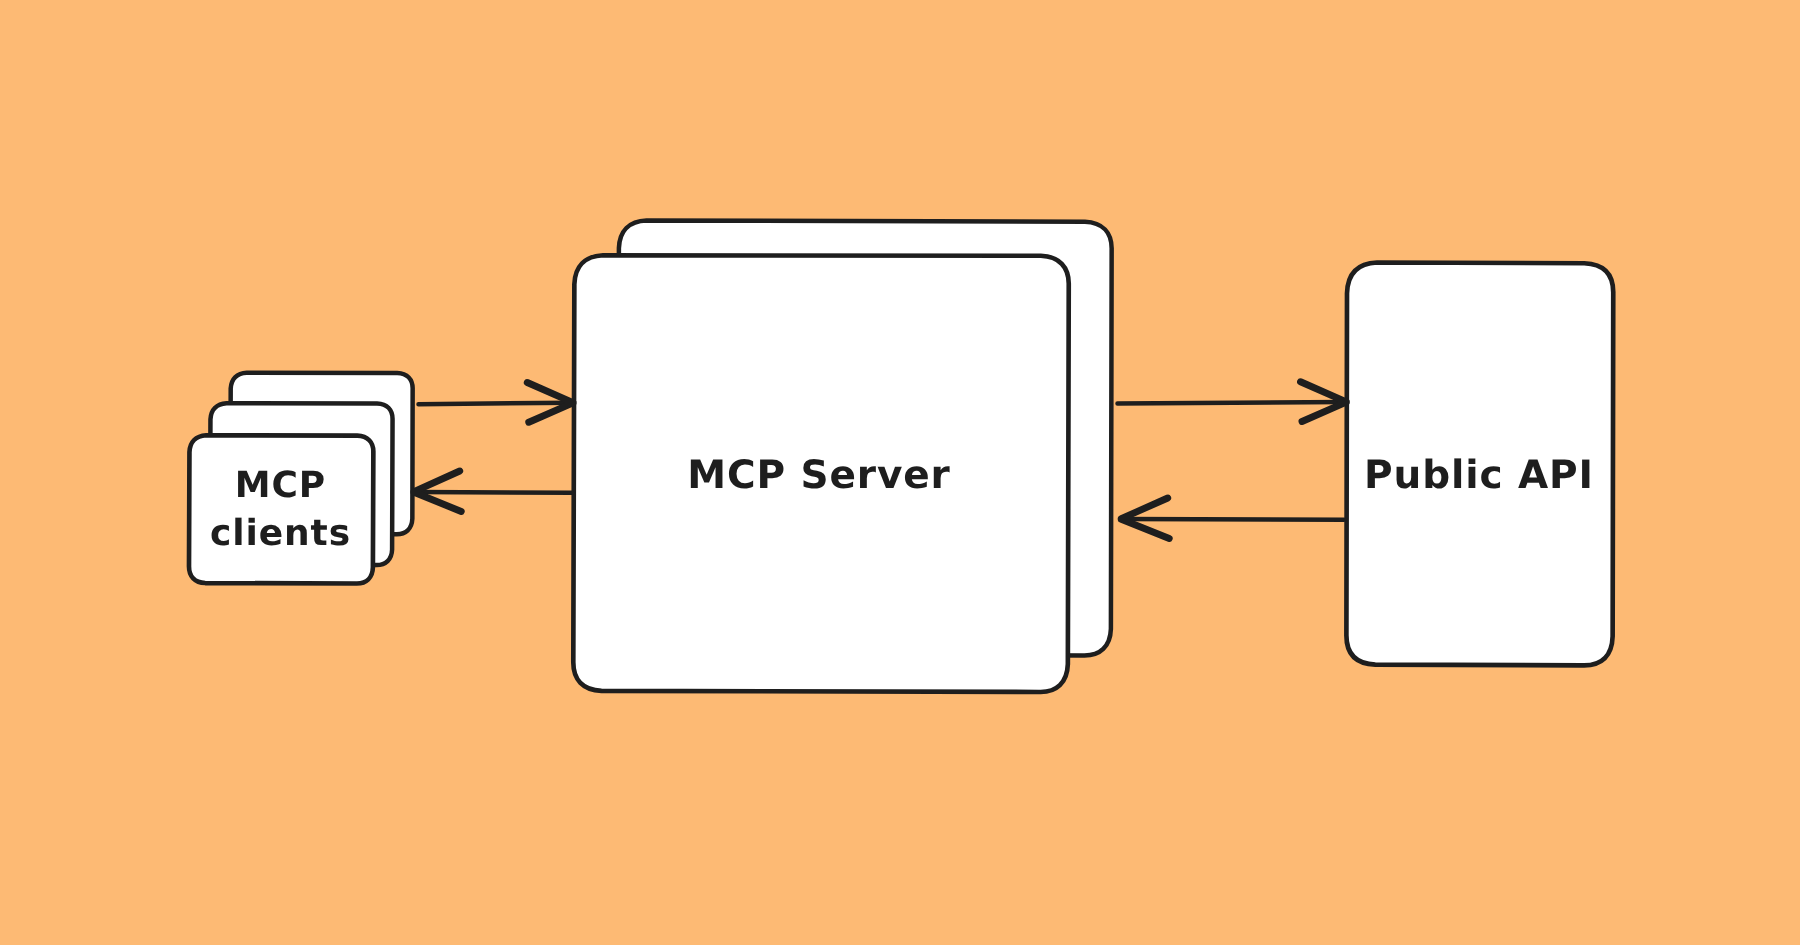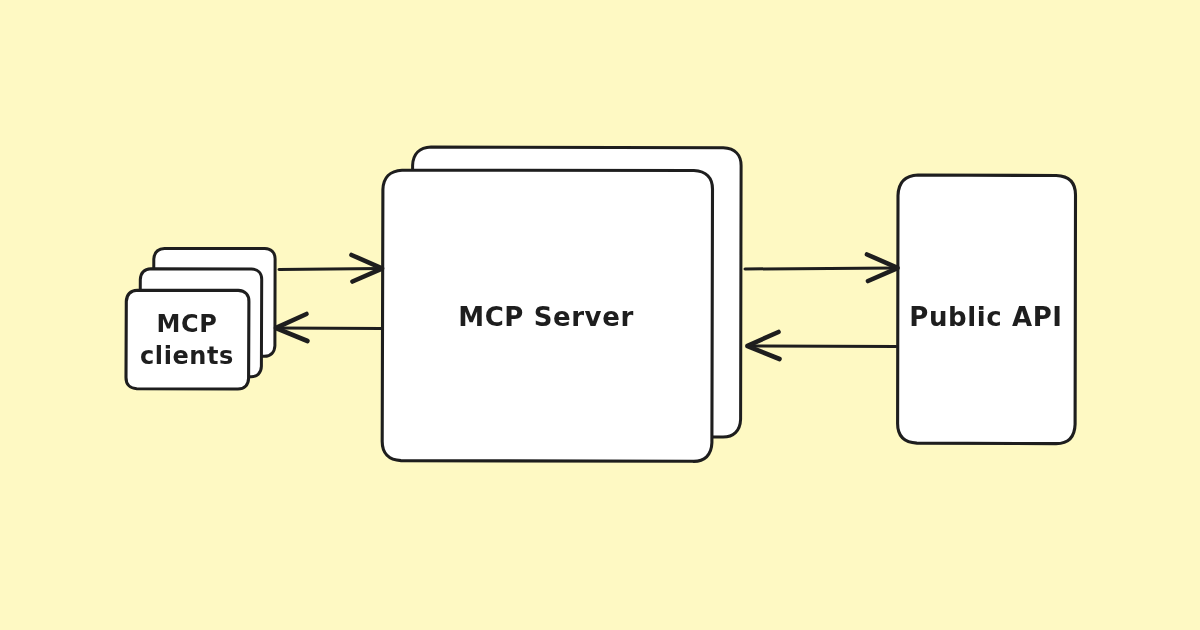--- a/index.html
+++ b/index.html
@@ -11,21 +11,21 @@
   body {
     width: 1200px;
     height: 630px;
     overflow: hidden;
     font-family: "DejaVu Sans", sans-serif;
   }
   #diagram-canvas {
     position: relative;
     width: 1200px;
     height: 630px;
-    background: #fef9c3;
+    background: #fdba74;
     text-align: right;
   }
   #diagram-svg {
     position: absolute;
     top: 0;
     left: 0;
     width: 1200px;
     height: 630px;
   }
   .node-shape {

